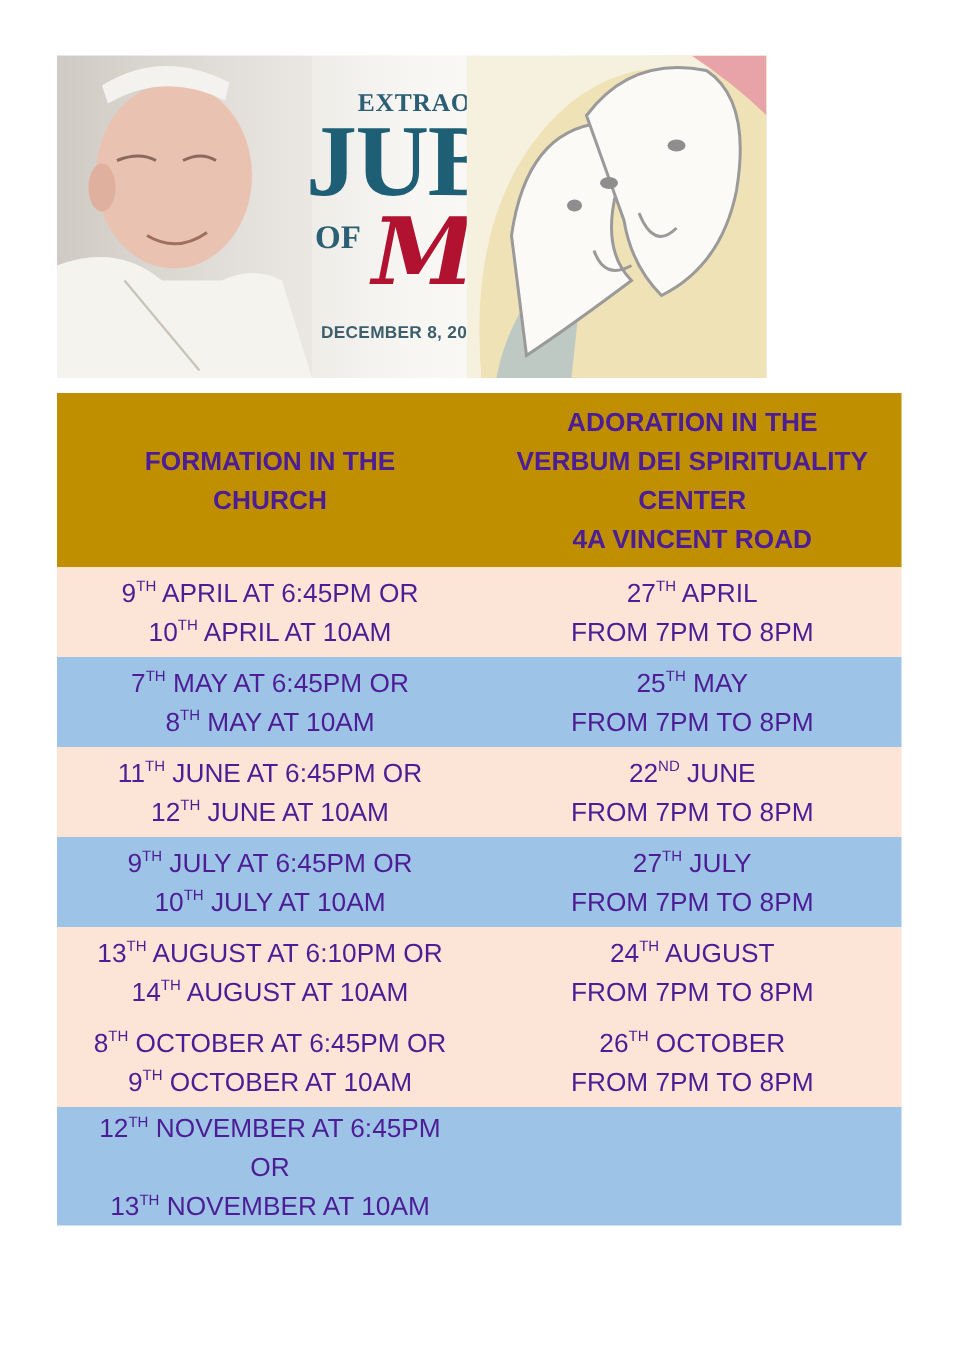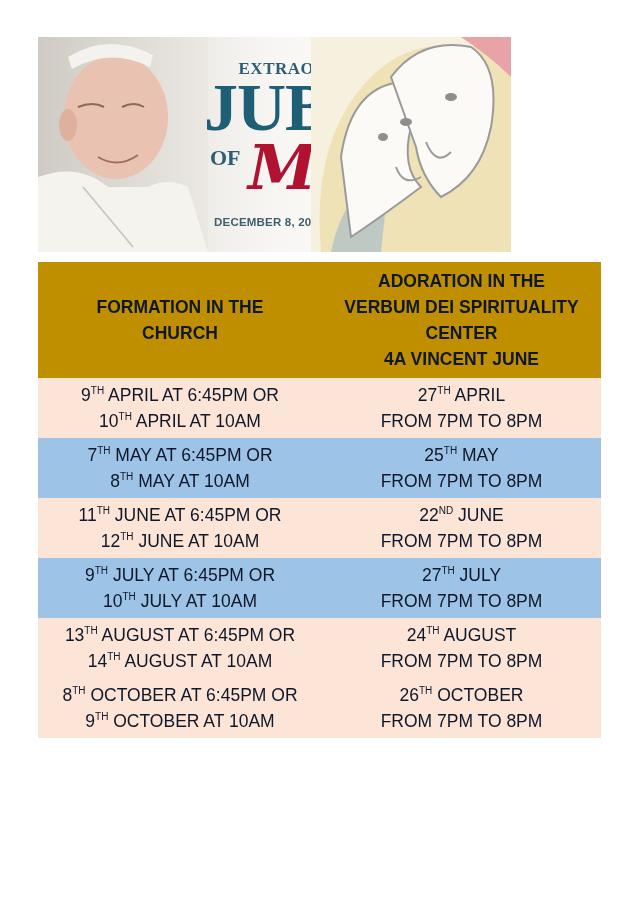--- a/index.html
+++ b/index.html
@@ -10,21 +10,21 @@
   .banner .icon-art { position: absolute; right: 0; top: 0; width: 200px; height: 215px; }
   .banner .extra { position: absolute; left: 185px; top: 22px; width: 190px; text-align: center;
     font-family: "Liberation Serif", "DejaVu Serif", serif; color: #2c5f73; font-size: 17px; letter-spacing: 0.5px; }
   .banner .jubilee { position: absolute; left: 166px; top: 30px; width: 226px; text-align: center;
     font-family: "Liberation Serif", "DejaVu Serif", serif; color: #1f5f76; font-size: 68px; line-height: 80px; letter-spacing: -1px; }
   .banner .of { position: absolute; left: 172px; top: 108px; font-family: "Liberation Serif", "DejaVu Serif", serif; color: #2c5f73; font-size: 22px; }
   .banner .mercy { position: absolute; left: 210px; top: 96px; font-family: "DejaVu Serif", serif; font-style: italic; color: #b0122f; font-size: 62px; line-height: 70px; letter-spacing: -1px; }
   .banner .dates { position: absolute; left: 176px; top: 179px; font-family: "Liberation Sans", sans-serif; color: #3d5f6b; font-size: 11.5px; letter-spacing: 0.2px; }
 
   .schedule { position: absolute; left: 38px; top: 262px; width: 563px; border-collapse: collapse; table-layout: fixed; }
-  .schedule td, .schedule th { padding: 0; text-align: center; vertical-align: middle; color: #0f172a; font-size: 17.5px; line-height: 26px; }
+  .schedule td, .schedule th { padding: 0; text-align: center; vertical-align: middle; color: #4c1d95; font-size: 17.5px; line-height: 26px; }
   .schedule th { background: #bf8f00; font-weight: bold; height: 116px; font-size: 17.5px; }
   .schedule col.c1 { width: 284px; }
   .schedule col.c2 { width: 279px; }
   .row-peach td { background: #fce4d6; }
   .row-blue td { background: #9dc3e6; }
   .schedule tr.r { height: 60px; }
   .schedule tr.r-tall { height: 79px; }
   sup { font-size: 10px; line-height: 0; vertical-align: 7px; }
   .line { display: block; }
 </style>
@@ -79,21 +79,21 @@
   <thead>
     <tr>
       <th>
         <span class="line">FORMATION IN THE</span>
         <span class="line">CHURCH</span>
       </th>
       <th>
         <span class="line">ADORATION IN THE</span>
         <span class="line">VERBUM DEI SPIRITUALITY</span>
         <span class="line">CENTER</span>
-        <span class="line">4A VINCENT JUNE</span>
+        <span class="line">4A VINCENT ROAD</span>
       </th>
     </tr>
   </thead>
   <tbody>
 
     <tr class="r row-peach">
       <td>
         <span class="line"><span>9</span><sup>TH</sup><span> APRIL AT 6:45PM OR</span></span>
         <span class="line"><span>10</span><sup>TH</sup><span> APRIL AT 10AM</span></span>
       </td>
@@ -131,35 +131,43 @@
         <span class="line"><span>10</span><sup>TH</sup><span> JULY AT 10AM</span></span>
       </td>
       <td>
         <span class="line"><span>27</span><sup>TH</sup><span> JULY</span></span>
         <span class="line"><span>FROM 7PM TO 8PM</span></span>
       </td>
     </tr>
 
     <tr class="r row-peach">
       <td>
-        <span class="line"><span>13</span><sup>TH</sup><span> AUGUST AT 6:45PM OR</span></span>
+        <span class="line"><span>13</span><sup>TH</sup><span> AUGUST AT 6:10PM OR</span></span>
         <span class="line"><span>14</span><sup>TH</sup><span> AUGUST AT 10AM</span></span>
       </td>
       <td>
         <span class="line"><span>24</span><sup>TH</sup><span> AUGUST</span></span>
         <span class="line"><span>FROM 7PM TO 8PM</span></span>
       </td>
     </tr>
 
 
     <tr class="r row-peach">
       <td>
         <span class="line"><span>8</span><sup>TH</sup><span> OCTOBER AT 6:45PM OR</span></span>
         <span class="line"><span>9</span><sup>TH</sup><span> OCTOBER AT 10AM</span></span>
       </td>
       <td>
         <span class="line"><span>26</span><sup>TH</sup><span> OCTOBER</span></span>
         <span class="line"><span>FROM 7PM TO 8PM</span></span>
       </td>
     </tr>
 
+    <tr class="r-tall row-blue">
+      <td>
+        <span class="line"><span>12</span><sup>TH</sup><span> NOVEMBER AT 6:45PM</span></span>
+        <span class="line"><span>OR</span></span>
+        <span class="line"><span>13</span><sup>TH</sup><span> NOVEMBER AT 10AM</span></span>
+      </td>
+      <td></td>
+    </tr>
   </tbody>
 </table>
 
 </body></html>

